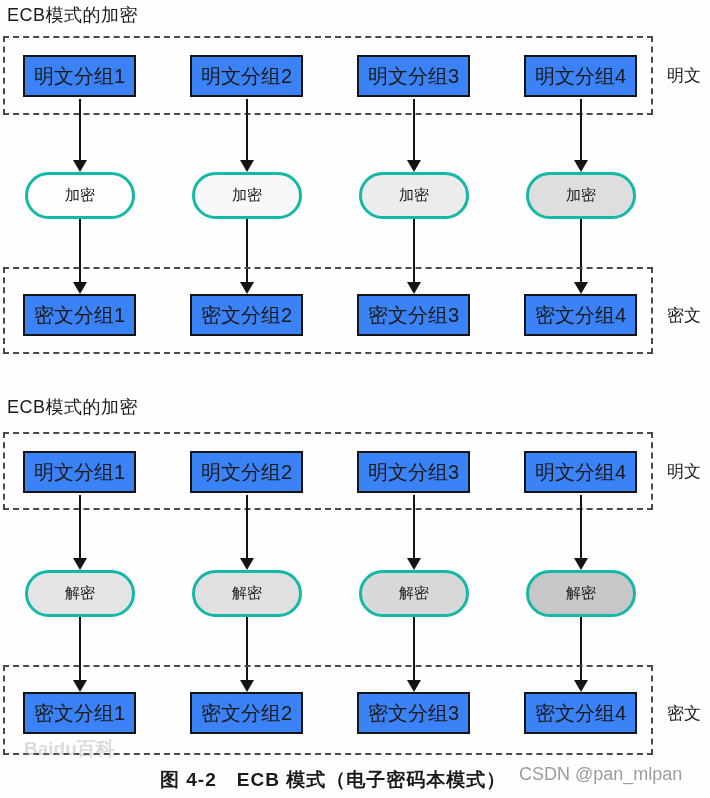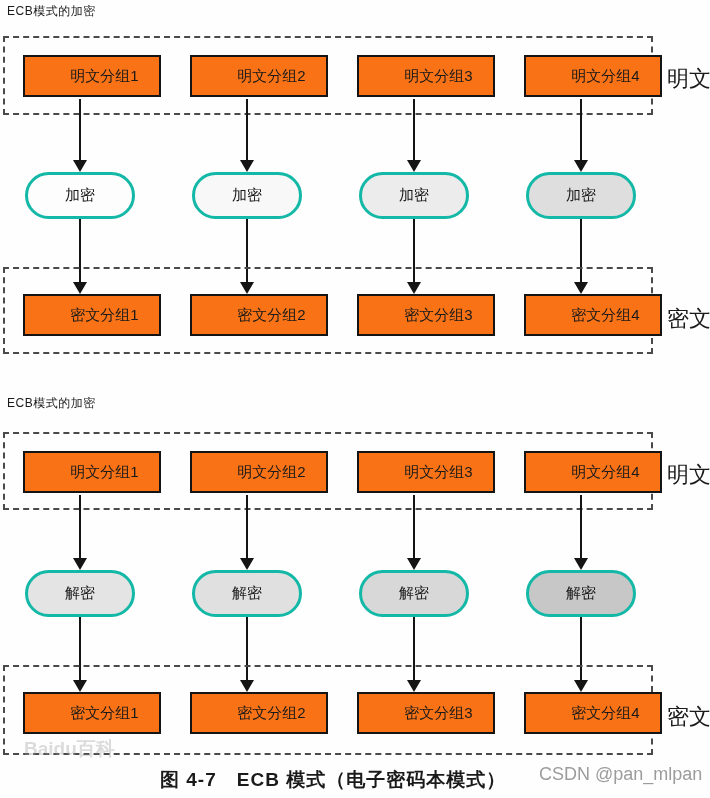--- a/index.html
+++ b/index.html
@@ -1,35 +1,35 @@
 <!DOCTYPE html>
 <html><head>
 <meta charset="utf-8">
 <style>
   html,body{margin:0;padding:0;background:#fff;}
   .canvas{
     position:relative;width:710px;height:798px;background:#fefefe;overflow:hidden;
     font-family:"Liberation Sans","DejaVu Sans",sans-serif;color:#1a1a1a;
   }
-  .sec-title{position:absolute;font-size:12px;font-weight:500;letter-spacing:.5px;white-space:nowrap;}
+  .sec-title{position:absolute;font-size:18px;font-weight:500;letter-spacing:.5px;white-space:nowrap;}
   .group-frame{position:absolute;border:2px dashed #4a4a4a;}
   .block{
-    position:absolute;width:109px;height:38px;border:2.5px solid #141414;background:#f97316;
-    display:flex;align-items:center;justify-content:center;font-size:15px;white-space:nowrap;padding-left:25px;
+    position:absolute;width:109px;height:38px;border:2.5px solid #141414;background:#3b82f6;
+    display:flex;align-items:center;justify-content:center;font-size:20px;white-space:nowrap;
   }
   .pill{
     position:absolute;width:104px;height:41px;border:3px solid #14b8a6;border-radius:24px;
     display:flex;align-items:center;justify-content:center;font-size:15px;background:#fff;white-space:nowrap;
   }
-  .side-label{position:absolute;font-size:22px;white-space:nowrap;}
+  .side-label{position:absolute;font-size:17px;white-space:nowrap;}
   .arrow{position:absolute;width:14px;display:flex;flex-direction:column;align-items:center;}
   .arrow .shaft{width:2.5px;flex:1;background:#141414;}
   .arrow .head{width:0;height:0;border-left:7px solid transparent;border-right:7px solid transparent;border-top:12px solid #141414;}
   .caption{position:absolute;left:160px;top:767px;font-size:19px;font-weight:bold;letter-spacing:1px;white-space:nowrap;}
-  .wm-right{position:absolute;left:519px;top:764px;font-size:18px;color:#9c9c9c;white-space:nowrap;margin-left:20px;}
+  .wm-right{position:absolute;left:519px;top:764px;font-size:18px;color:#9c9c9c;white-space:nowrap;}
   .wm-left{position:absolute;left:24px;top:736px;font-size:19px;font-weight:bold;color:rgba(155,155,155,.35);white-space:nowrap;}
 </style>
 </head>
 <body>
 
 <div class="canvas">
 
   <div class="sec-title" style="left:7px;top:3px;">ECB模式的加密</div>
 
   <div class="group-frame" style="left:3px;top:36px;width:646px;height:75px;"></div>
@@ -138,16 +138,16 @@
 
   <div class="group-frame" style="left:3px;top:665px;width:646px;height:86px;"></div>
   <div class="side-label" style="left:667px;top:702px;">密文</div>
 
   <div class="block" style="left:23px;top:692px;">密文分组1</div>
   <div class="block" style="left:190px;top:692px;">密文分组2</div>
   <div class="block" style="left:357px;top:692px;">密文分组3</div>
   <div class="block" style="left:524px;top:692px;">密文分组4</div>
 
   <div class="wm-left">Baidu百科</div>
-  <div class="caption">图 4-7　ECB 模式（电子密码本模式）</div>
+  <div class="caption">图 4-2　ECB 模式（电子密码本模式）</div>
   <div class="wm-right">CSDN @pan_mlpan</div>
 
 </div>
 
 </body></html>

